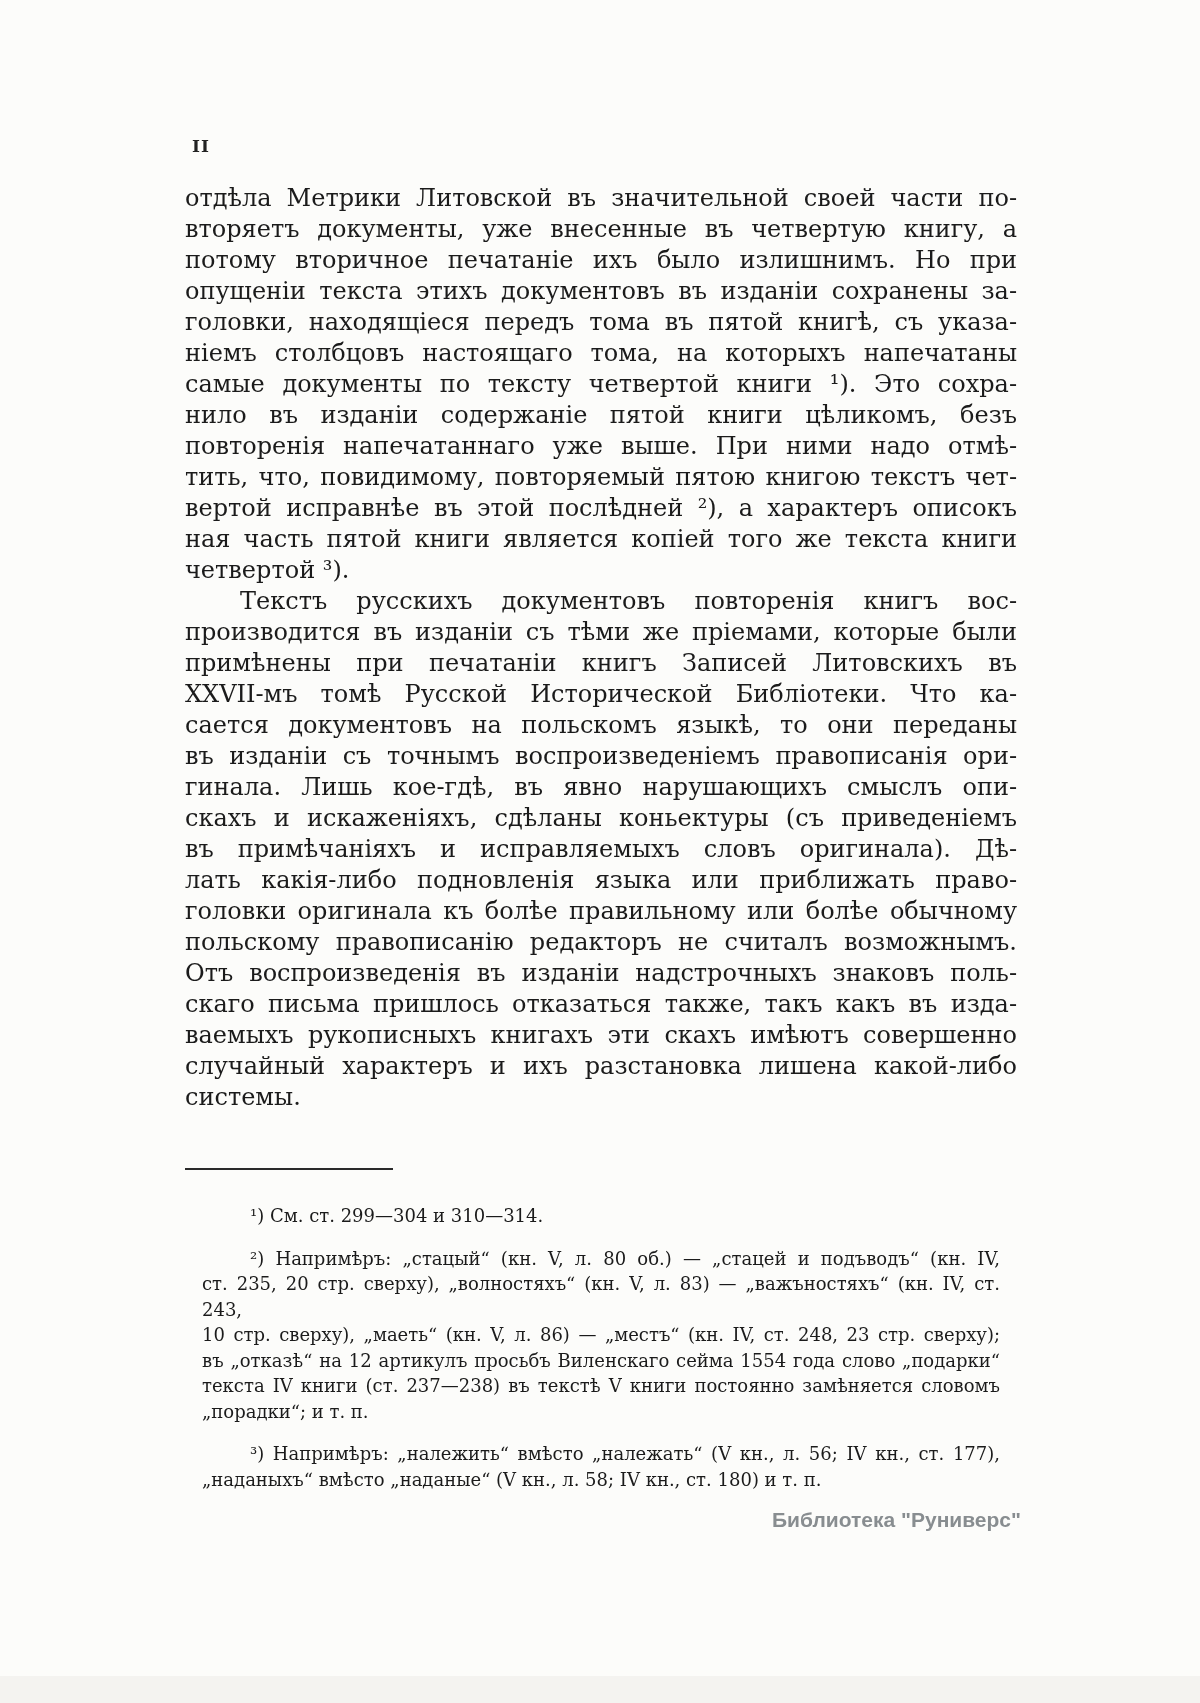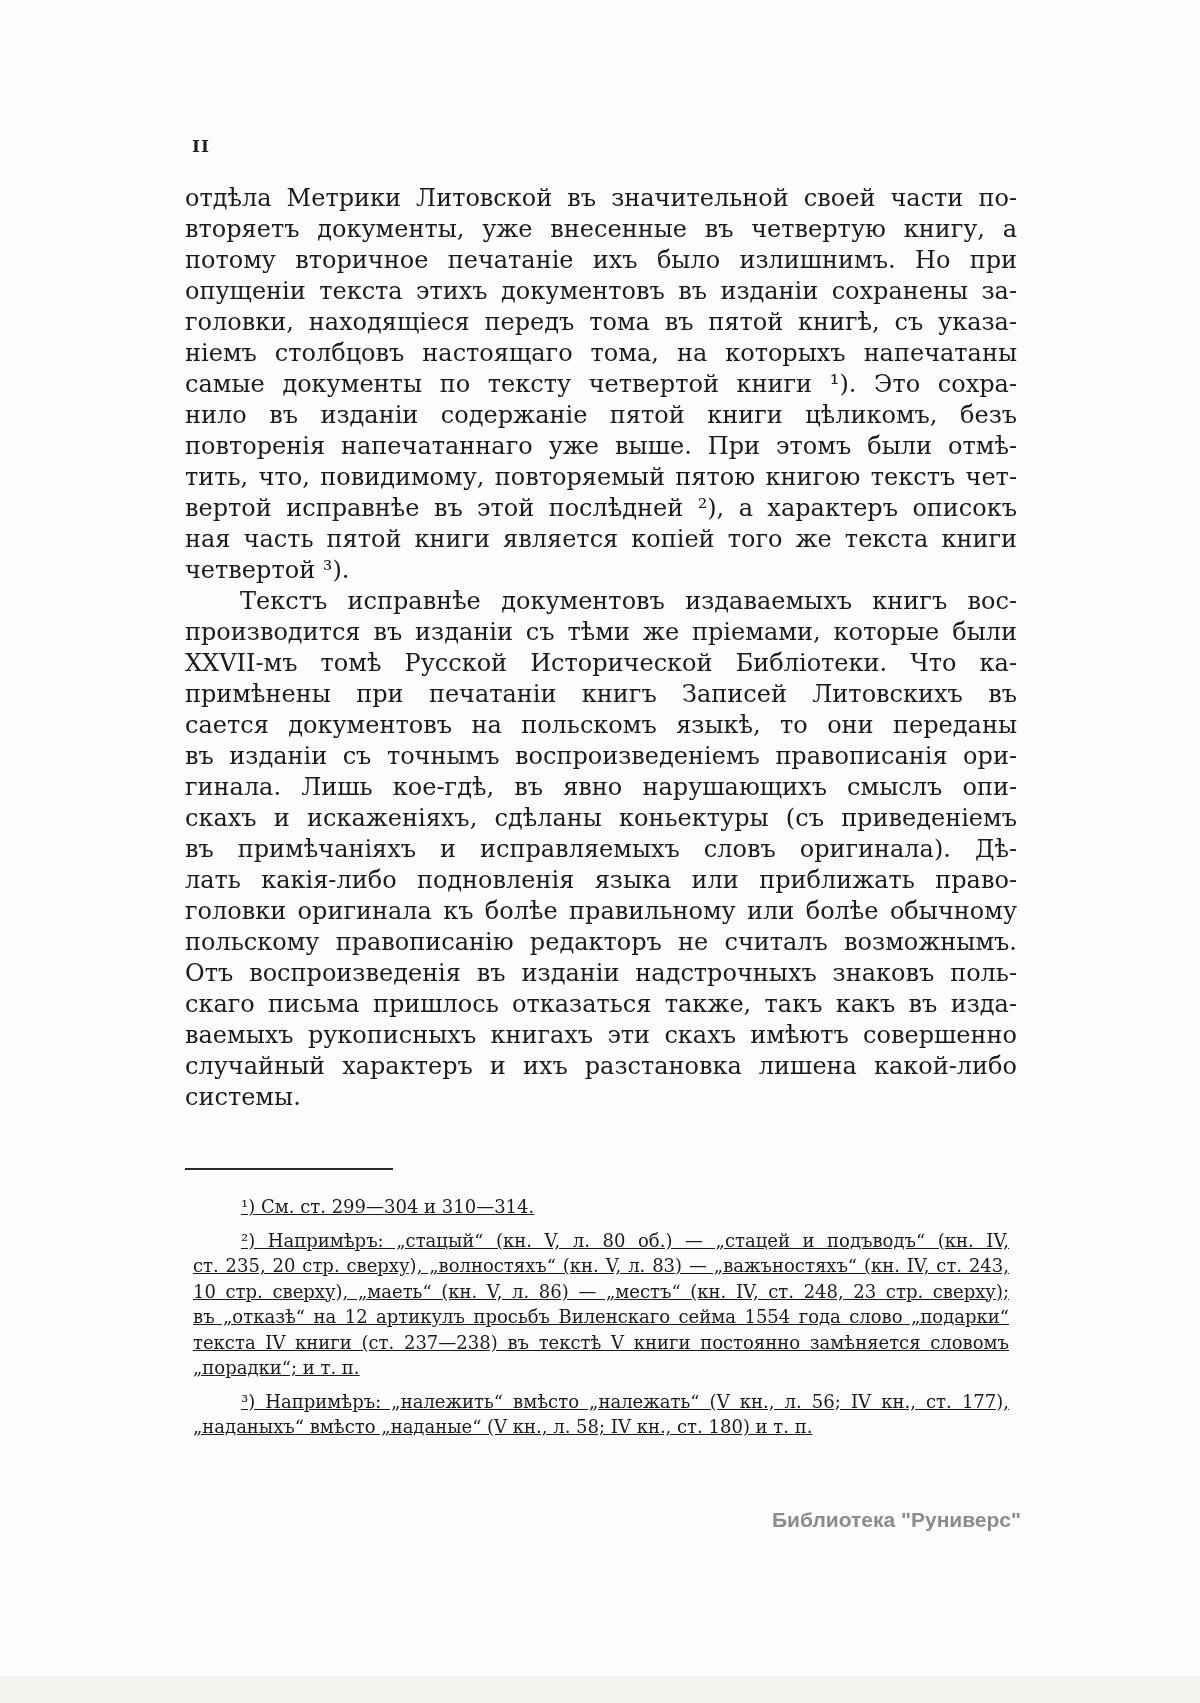--- a/index.html
+++ b/index.html
@@ -57,22 +57,21 @@
   }
   .footnotes {
     position: absolute;
     left: 185px;
     top: 1186px;
     width: 832px;
   }
   .fn {
     font-size: 18px;
     line-height: 25.5px;
-    margin: 8px;
-    text-decoration: underline;
+    margin: 17px;
   }
   .fn .tline:first-child {
     text-indent: 48px;
   }
   .watermark {
     position: absolute;
     left: 772px;
     top: 1508px;
     width: 240px;
     font-family: "Liberation Sans", sans-serif;
@@ -92,31 +91,31 @@
   <div class="body-text">
     <div class="para">
         <div class="tline">отдѣла Метрики Литовской въ значительной своей части по-</div>
         <div class="tline">вторяетъ документы, уже внесенные въ четвертую книгу, а</div>
         <div class="tline">потому вторичное печатаніе ихъ было излишнимъ. Но при</div>
         <div class="tline">опущеніи текста этихъ документовъ въ изданіи сохранены за-</div>
         <div class="tline">головки, находящіеся передъ тома въ пятой книгѣ, съ указа-</div>
         <div class="tline">ніемъ столбцовъ настоящаго тома, на которыхъ напечатаны</div>
         <div class="tline">самые документы по тексту четвертой книги ¹). Это сохра-</div>
         <div class="tline">нило въ изданіи содержаніе пятой книги цѣликомъ, безъ</div>
-        <div class="tline">повторенія напечатаннаго уже выше. При этомъ были отмѣ-</div>
+        <div class="tline">повторенія напечатаннаго уже выше. При ними надо отмѣ-</div>
         <div class="tline">тить, что, повидимому, повторяемый пятою книгою текстъ чет-</div>
         <div class="tline">вертой исправнѣе въ этой послѣдней ²), а характеръ описокъ</div>
         <div class="tline">ная часть пятой книги является копіей того же текста книги</div>
         <div class="tline last">четвертой ³).</div>
       </div>
     <div class="para indent-first">
-        <div class="tline">Текстъ исправнѣе документовъ издаваемыхъ книгъ вос-</div>
+        <div class="tline">Текстъ русскихъ документовъ повторенія книгъ вос-</div>
         <div class="tline">производится въ изданіи съ тѣми же пріемами, которые были</div>
+        <div class="tline">примѣнены при печатаніи книгъ Записей Литовскихъ въ</div>
         <div class="tline">XXVII-мъ томѣ Русской Исторической Библіотеки. Что ка-</div>
-        <div class="tline">примѣнены при печатаніи книгъ Записей Литовскихъ въ</div>
         <div class="tline">сается документовъ на польскомъ языкѣ, то они переданы</div>
         <div class="tline">въ изданіи съ точнымъ воспроизведеніемъ правописанія ори-</div>
         <div class="tline">гинала. Лишь кое-гдѣ, въ явно нарушающихъ смыслъ опи-</div>
         <div class="tline">скахъ и искаженіяхъ, сдѣланы коньектуры (съ приведеніемъ</div>
         <div class="tline">въ примѣчаніяхъ и исправляемыхъ словъ оригинала). Дѣ-</div>
         <div class="tline">лать какія-либо подновленія языка или приближать право-</div>
         <div class="tline">головки оригинала къ болѣе правильному или болѣе обычному</div>
         <div class="tline">польскому правописанію редакторъ не считалъ возможнымъ.</div>
         <div class="tline">Отъ воспроизведенія въ изданіи надстрочныхъ знаковъ поль-</div>
         <div class="tline">скаго письма пришлось отказаться также, такъ какъ въ изда-</div>

